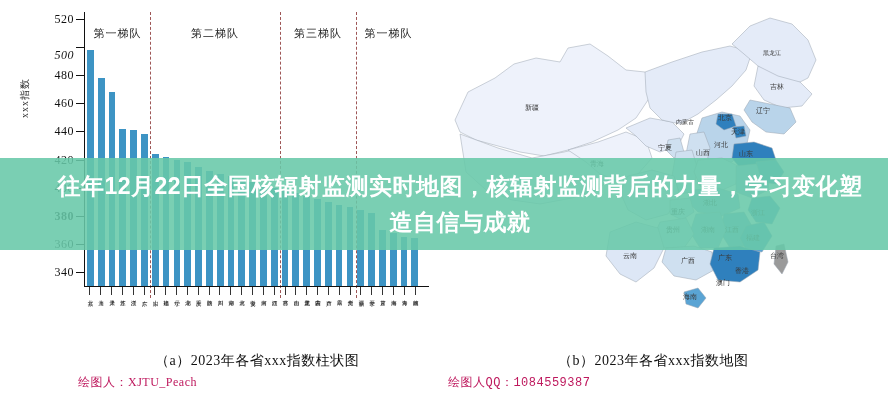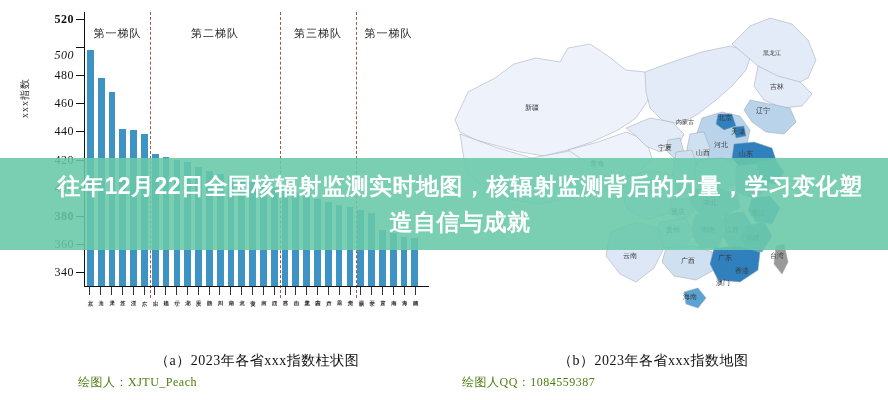--- a/index.html
+++ b/index.html
@@ -46,21 +46,21 @@
   .xlabel{
     position:absolute;top:0;
     font-size:5.4px;line-height:5.6px;color:#222;
     width:7px;text-align:center;
     writing-mode:vertical-rl;
     white-space:nowrap;
     transform:translateX(-50%);
   }
 
   .caption{position:absolute;font-size:14px;color:#111;white-space:nowrap;letter-spacing:.5px;}
-  .credit{position:absolute;font-size:12px;color:#4d7c0f;white-space:nowrap;letter-spacing:.5px;}
+  .credit{position:absolute;font-size:12px;color:#be185d;white-space:nowrap;letter-spacing:.5px;}
 
   
   #panel-map{position:absolute;left:440px;top:0;width:448px;height:400px;}
   #mapsvg{position:absolute;left:0;top:0;}
   .plabel{font-size:7px;fill:#3a3a3a;font-family:"Liberation Sans",sans-serif;}
   .plabel-sm{font-size:6px;fill:#3a3a3a;font-family:"Liberation Sans",sans-serif;}
 
   
   #overlay{
     position:absolute;left:0;top:158px;width:888px;height:92px;
@@ -94,21 +94,21 @@
         <div class="ytick" style="top: 159.538px;">420</div>
         <div class="ytickmark" style="top: 159.538px;"></div>
         <div class="ytick" style="top: 131.436px;">440</div>
         <div class="ytickmark" style="top: 131.436px;"></div>
         <div class="ytick" style="top: 103.333px;">460</div>
         <div class="ytickmark" style="top: 103.333px;"></div>
         <div class="ytick" style="top: 75.2308px;">480</div>
         <div class="ytickmark" style="top: 75.2308px;"></div>
         <div class="ytick" style="top: 55px; font-style: italic;">500</div>
         <div class="ytickmark" style="top: 47.1282px;"></div>
-        <div class="ytick" style="top: 19.0256px; font-weight: bold;">520</div>
+        <div class="ytick" style="top: 19.0256px;">520</div>
         <div class="ytickmark" style="top: 19.0256px;"></div>
       </div>
 
     <div id="plot">
       <div id="bars">
           <div class="barcell">
             <div class="bar" title="北京: 498" style="height: 236.062px; background: rgb(61, 148, 196);"></div>
           </div>
           <div class="barcell">
             <div class="bar" title="上海: 478" style="height: 207.959px; background: rgb(61, 148, 196);"></div>
@@ -374,20 +374,20 @@
           <text x="248" y="263" text-anchor="middle" class="plabel">广西</text>
           <text x="285" y="260" text-anchor="middle" class="plabel">广东</text>
           <text x="302" y="273" text-anchor="middle" class="plabel">香港</text>
           <text x="283" y="285" text-anchor="middle" class="plabel">澳门</text>
           <text x="250" y="299" text-anchor="middle" class="plabel">海南</text>
           <text x="337" y="258" text-anchor="middle" class="plabel">台湾</text>
         </g>
     </svg>
 
     <div class="caption" style="left:118px;top:352px;">（b）2023年各省xxx指数地图</div>
-    <div class="credit" style="left:22px;top:374px;">绘图人QQ：1084559387</div>
+    <div class="credit" style="left:8px;top:374px;font-family:Liberation Mono, monospace;">绘图人QQ：1084559387</div>
   </div>
 
   <div id="overlay" style="background: rgba(104, 200, 168, 0.88);">
     <div id="overlay-text" style="color: rgb(255, 255, 255);">往年12月22日全国核辐射监测实时地图，核辐射监测背后的力量，学习变化塑造自信与成就</div>
   </div>
 
 </div>
 
 </body></html>

